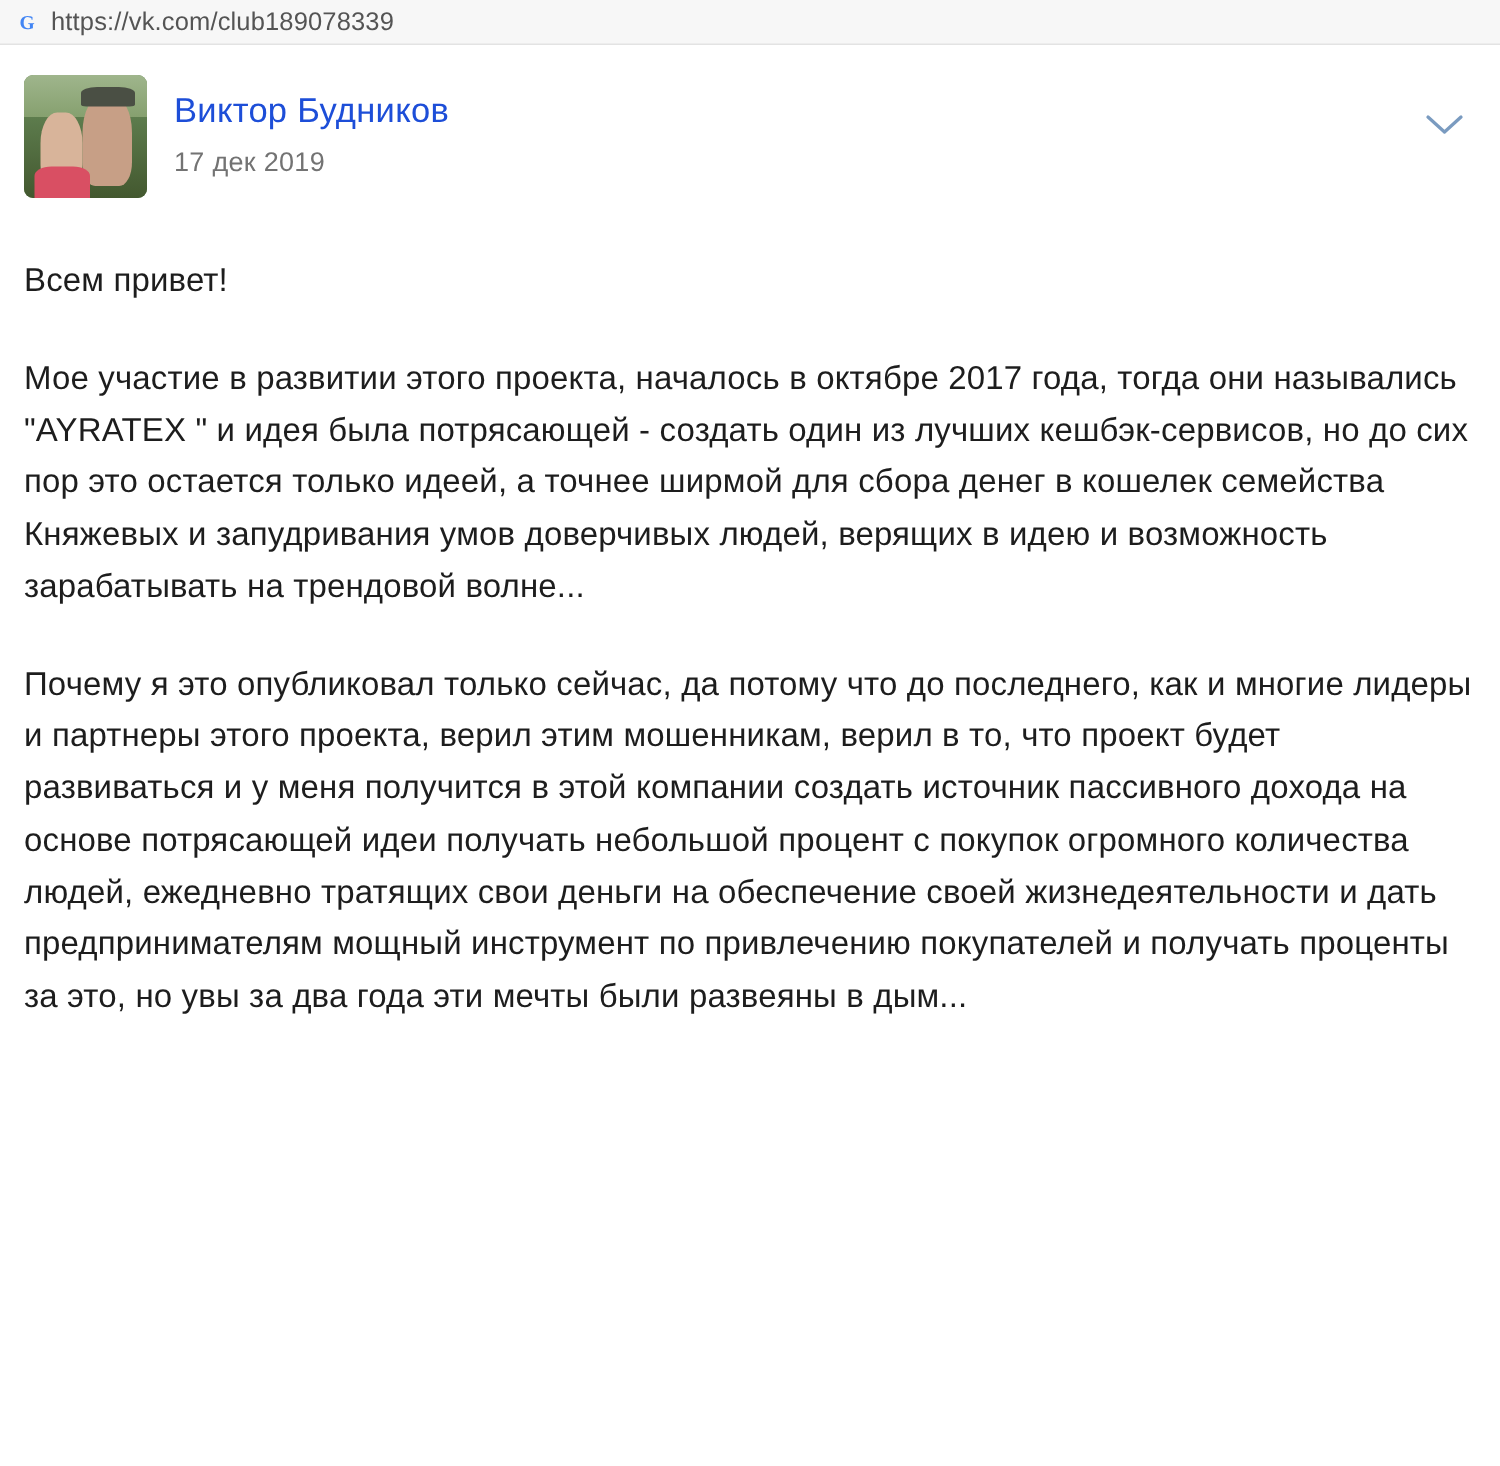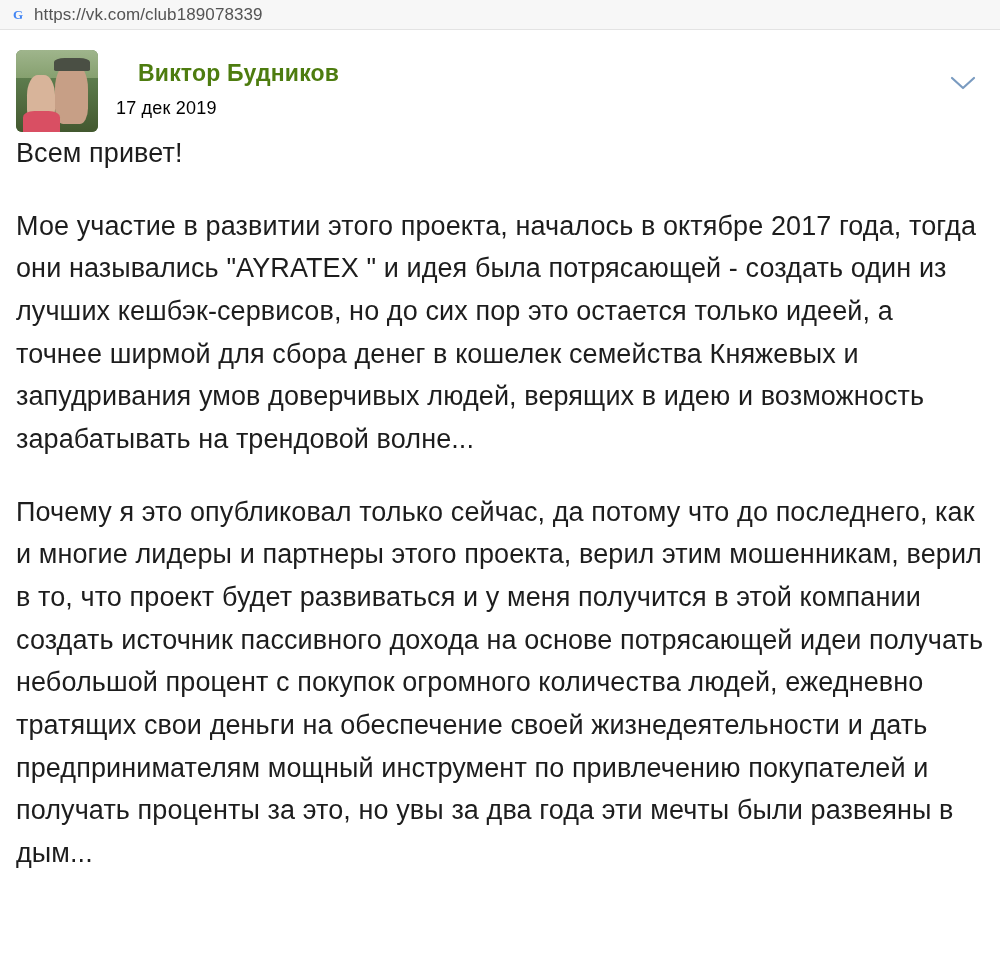--- a/index.html
+++ b/index.html
@@ -112,48 +112,48 @@
     background: #d94f63;
     border-radius: 30% 30% 0 0;
   }
 
   .author-block {
     margin-left: 18px;
     padding-top: 10px;
   }
   .author-name {
     font-size: 23px;
-    color: #4d7c0f;
-    font-weight: bold;
+    color: #1d4ed8;
+    font-weight: normal;
     line-height: 1.2;
     letter-spacing: 0.2px;
-    margin-left: 22px;
   }
   .post-date {
     margin-top: 10px;
     font-size: 18px;
-    color: #000000;
+    color: #737373;
     letter-spacing: 0.2px;
   }
 
   .chevron-btn {
     position: absolute;
     right: 4px;
     top: 20px;
     width: 34px;
     height: 26px;
     display: flex;
     align-items: center;
     justify-content: center;
   }
   .chevron-btn svg { display: block; }
 
   
   .post-body {
-    font-size: 27px;
+    margin-top: 38px;
+    font-size: 22px;
     line-height: 1.58;
     color: #1d1d1d;
     letter-spacing: 0.1px;
   }
   .post-body p {
     margin: 0 0 30px 0;
   }
   .post-body p:last-child { margin-bottom: 0; }
 </style>
 </head>

